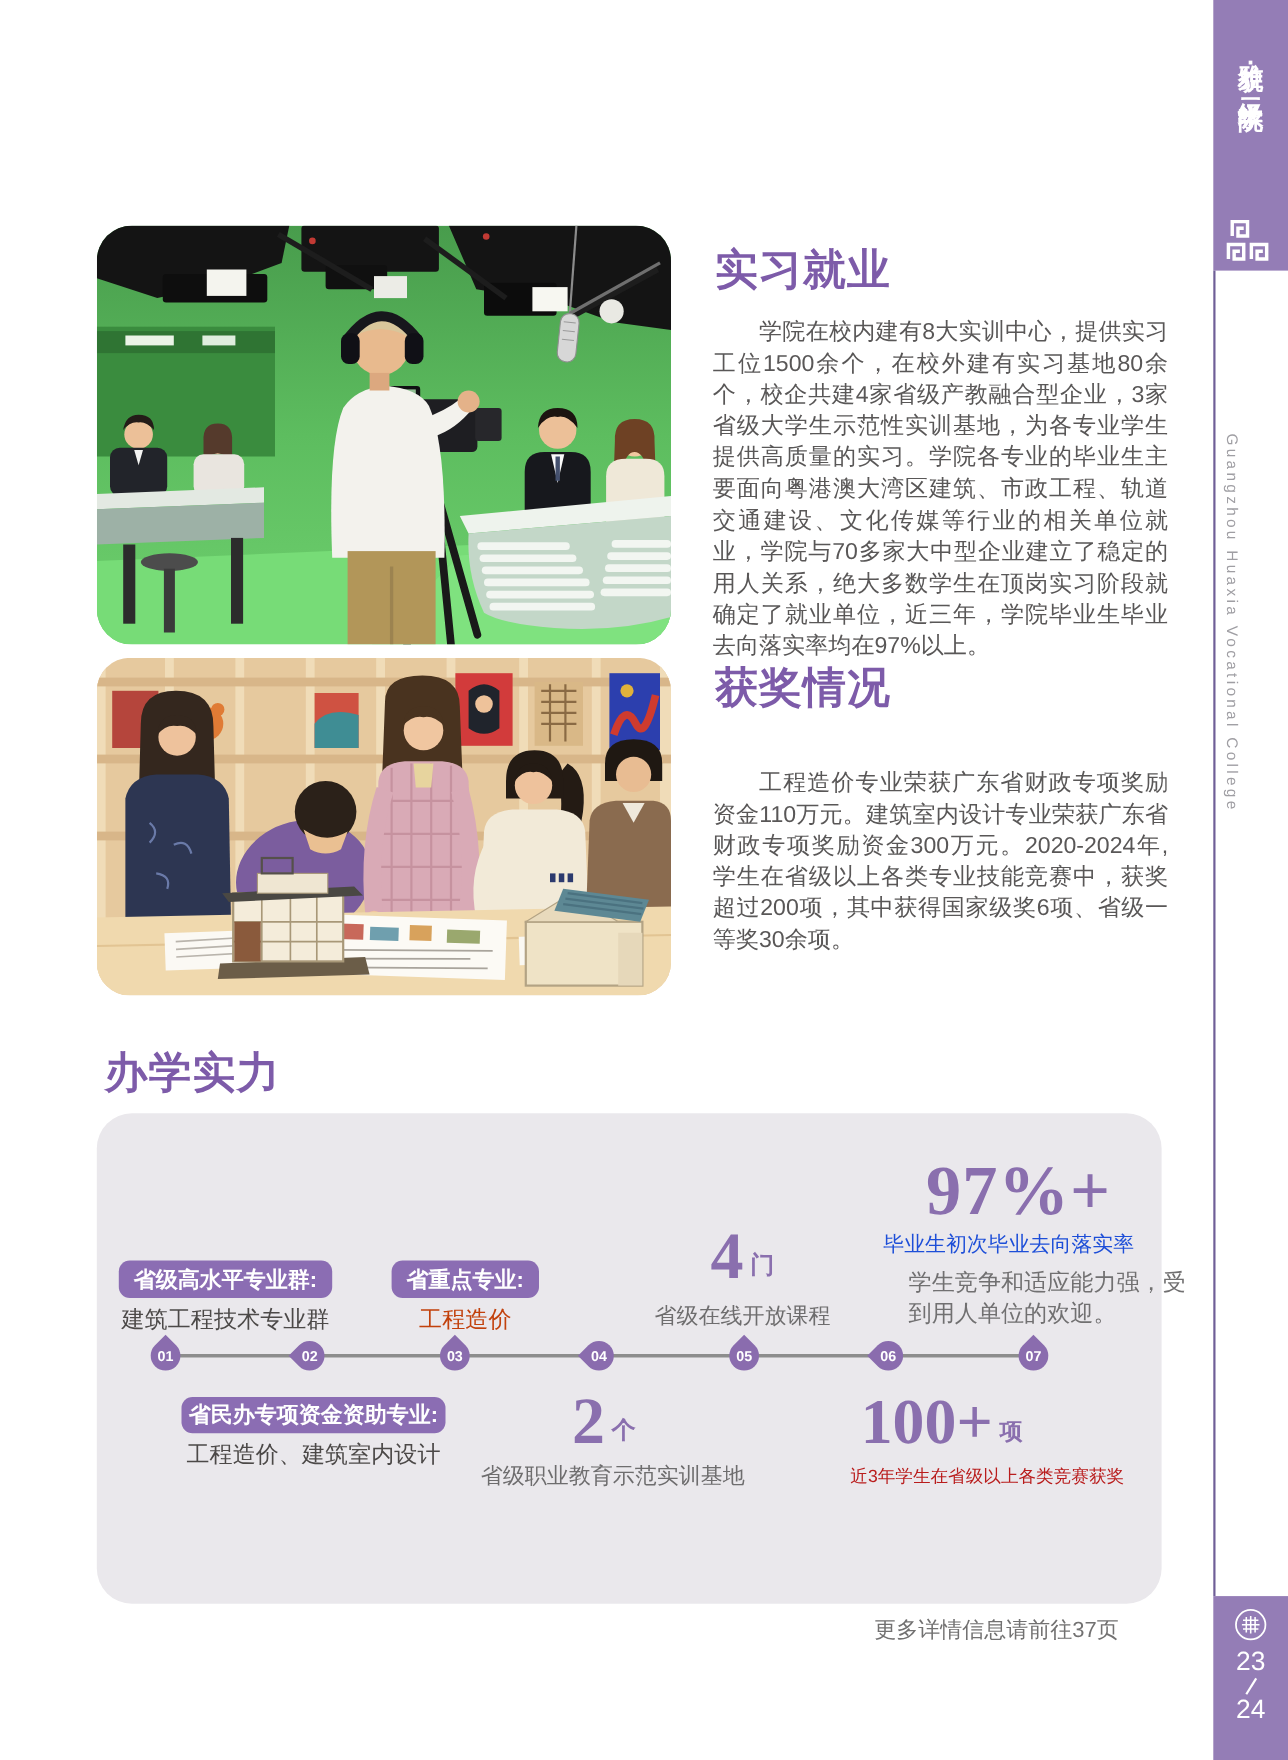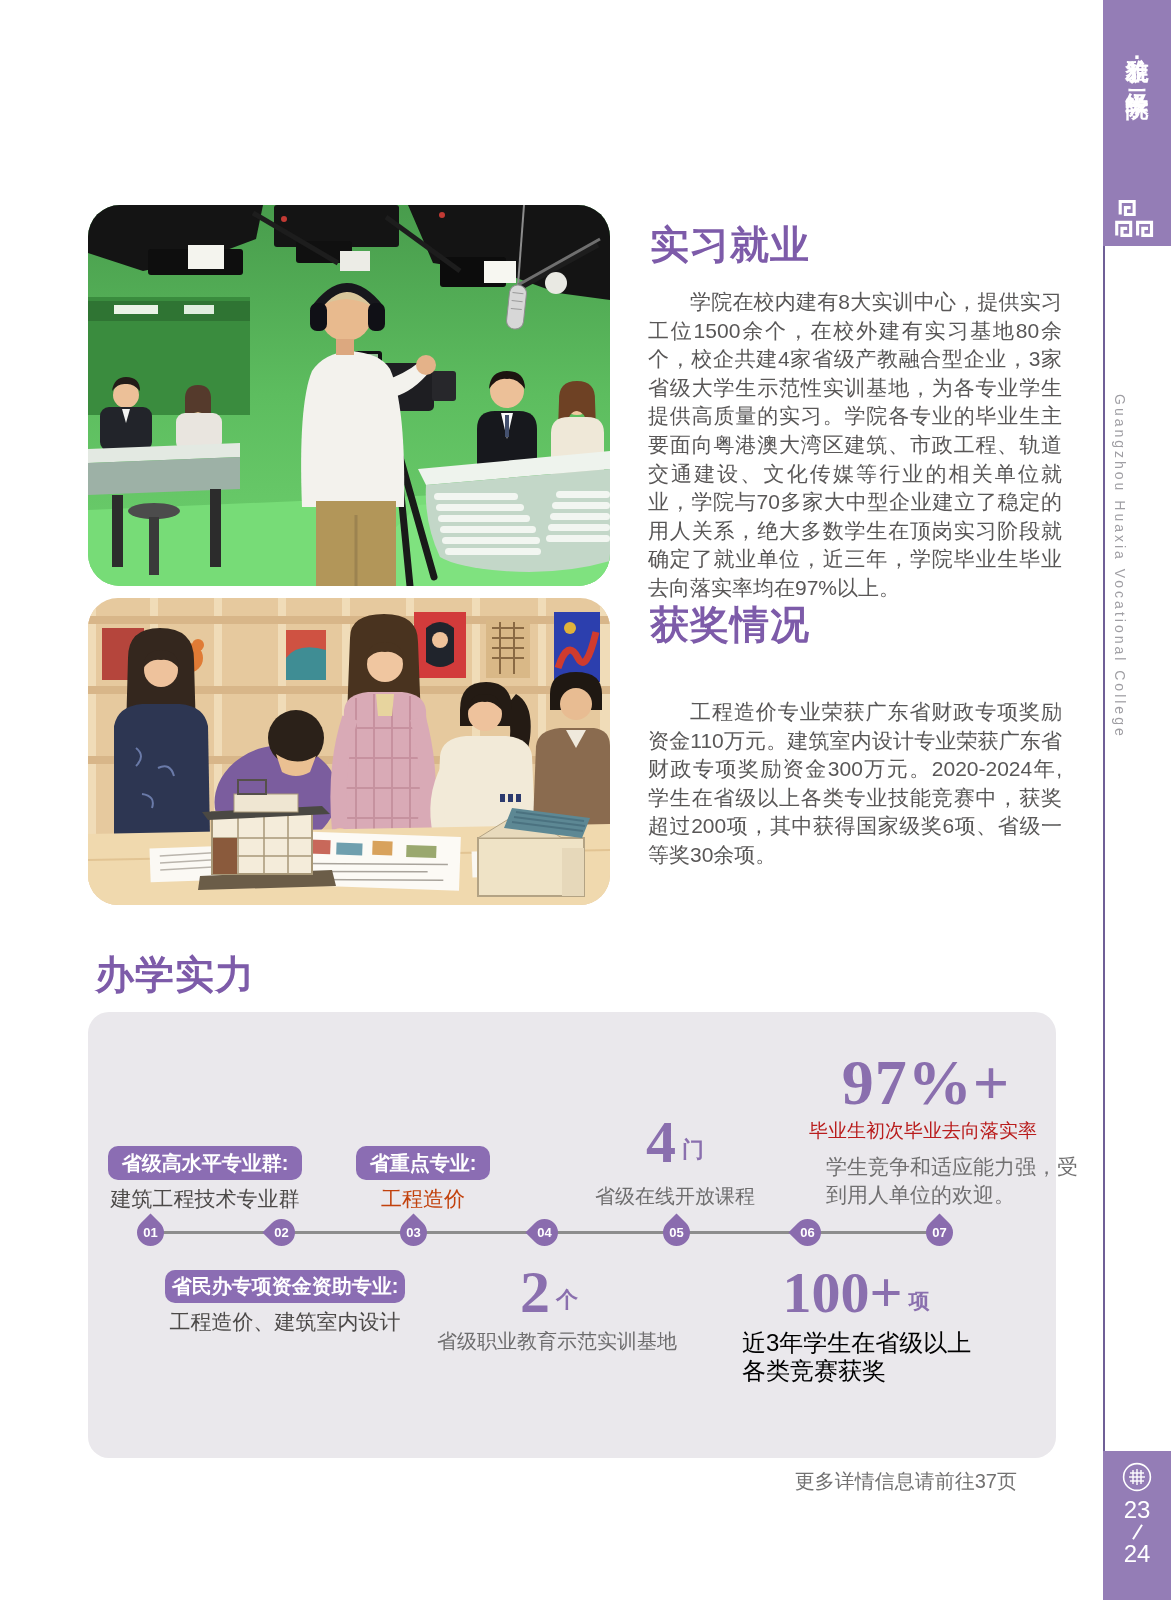--- a/index.html
+++ b/index.html
@@ -25,25 +25,25 @@
   
   .sec-heading { position:absolute; font-size:39px; font-weight:800; color:#7d5ba9; letter-spacing:1px; }
   .h-internship { left:650px; top:218px; }
   .h-awards { left:650px; top:598px; }
   .h-strength { left:95px; top:948px; }
   .body-par { position:absolute; left:648px; width:414px; font-size:21px; line-height:28.6px; color:#595757; text-align:justify; text-indent:2em; }
   .p-internship { top:288px; }
   .p-awards { top:666px;margin-top:32px; }
 
   
-  .panel { position:absolute; left:88px; top:1012px; width:968px; height:446px; background:#eae8ec; border-radius:21px; }
+  .panel { position:absolute; left:88px; top:1012px; width:968px; height:446px; background:#eae8ec; border-radius:32px; }
   .panel .abs { position:absolute; }
   .big-num { font-family:"Liberation Serif", serif; font-weight:bold; color:#8a6fae; }
   .stat97 { left:733px; top:34px; width:210px; text-align:center; font-size:64px; letter-spacing:1px; }
-  .stat97-label { left:715px; top:106px; width:240px; text-align:center; font-size:19px; color:#b91c1c; }
+  .stat97-label { left:715px; top:106px; width:240px; text-align:left; font-size:19px; color:#1d4ed8; }
   .stat97-note { left:738px; top:141px; width:258px; font-size:21px; line-height:28px; color:#717071; }
   .badge { background:#8b6db3; color:#fff; font-weight:bold; border-radius:10px; display:flex; align-items:center; justify-content:center; font-size:20px; }
   .badge1 { left:20px; top:134px; width:194px; height:34px; }
   .badge1-label { left:0; top:173px; width:234px; text-align:center; font-size:21px; color:#4c4948; }
   .badge2 { left:268px; top:134px; width:134px; height:34px; }
   .badge2-label { left:258px; top:173px; width:154px; text-align:center; font-size:21px; color:#c2410c; }
   .num-row { display:flex; align-items:flex-end; justify-content:center; }
   .num-row .big-num { font-size:60px; line-height:1; }
   .num-row .unit { font-size:22px; color:#8a6fae; font-weight:bold; margin:0 0 7px 6px; }
   .stat4 { left:497px; top:100px; width:180px; }
@@ -53,21 +53,21 @@
   .tl-marker.up { border-radius:0 50% 50% 50%; }
   .tl-marker.down { border-radius:50% 50% 50% 0; }
   .tl-num { position:absolute; inset:0; display:flex; align-items:center; justify-content:center; transform:rotate(-45deg); color:#fff; font-size:13px; font-weight:bold; }
   .badge3 { left:77px; top:258px; width:240px; height:33px; }
   .badge3-label { left:60px; top:296px; width:274px; text-align:center; font-size:21px; color:#4c4948; }
   .stat2 { left:391px; top:250px; width:140px; }
   .stat2-label { left:347px; top:316px; width:244px; text-align:center; font-size:20px; color:#6e6d6e; }
   .stat100 { left:660px; top:252px; width:216px; }
   .stat100 .big-num { font-size:58px; }
   .stat100 .unit { font-size:21px; }
-  .stat100-label { left:654px; top:317px; width:252px; font-size:24px; line-height:28px; color:#000000; }
+  .stat100-label { left:685px; top:317px; width:252px; font-size:16px; line-height:28px; color:#b91c1c; }
   .footer-note { position:absolute; left:660px; top:1468px; width:357px; text-align:right; font-size:20px; color:#727171; }
 </style>
 </head>
 <body>
 
 <div class="page">
 
   <div class="band-top"></div>
   <div class="band-title-wrap">
     <span class="v-cn">雅貌·二级学院</span>

